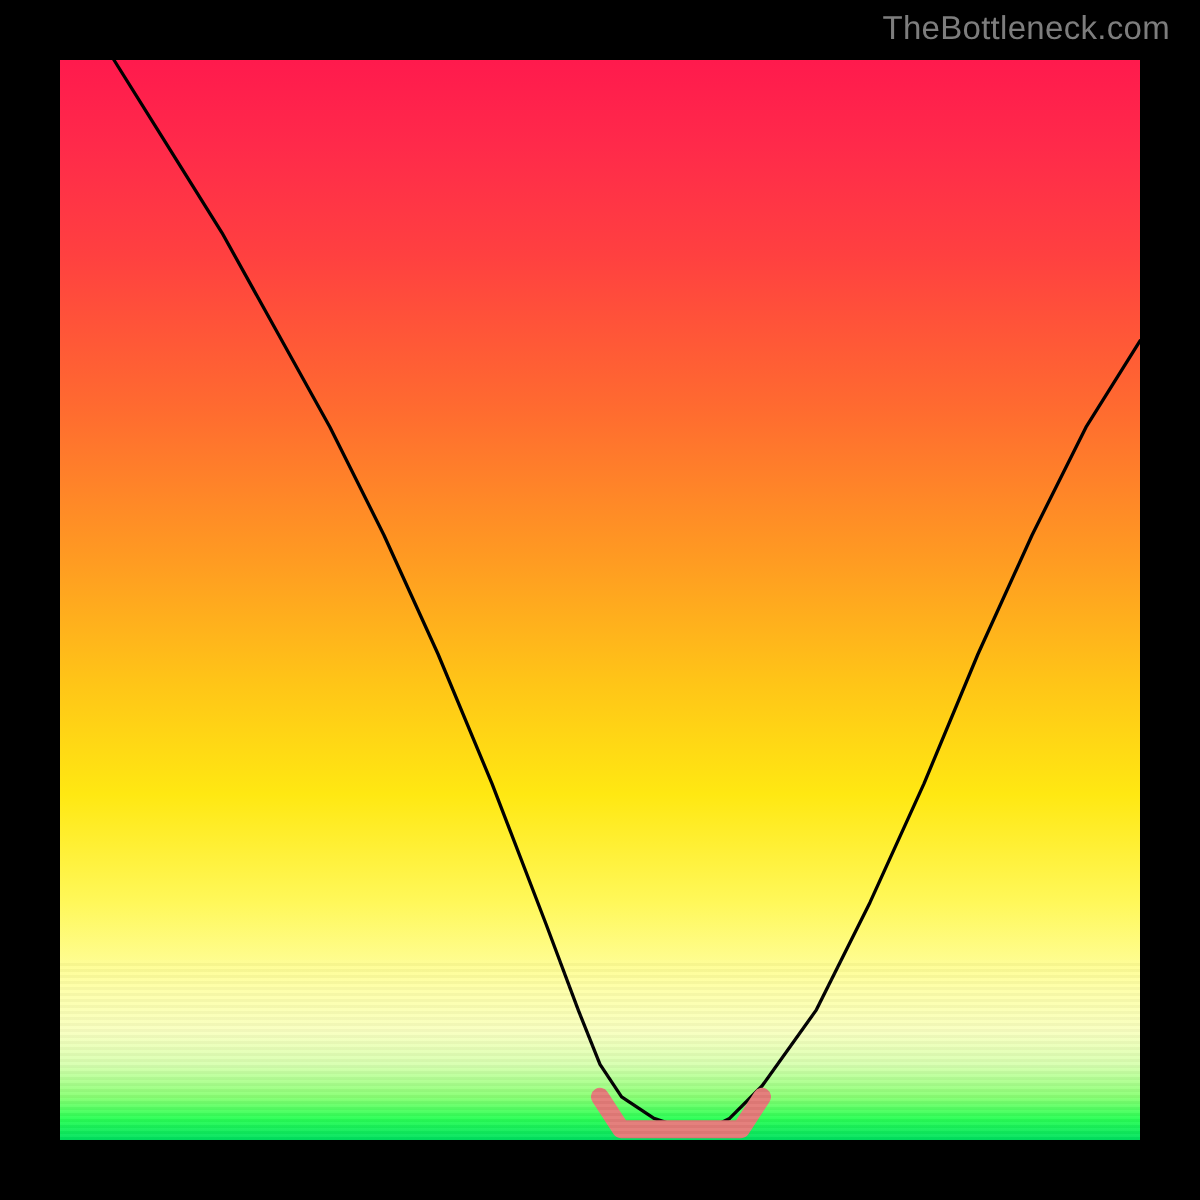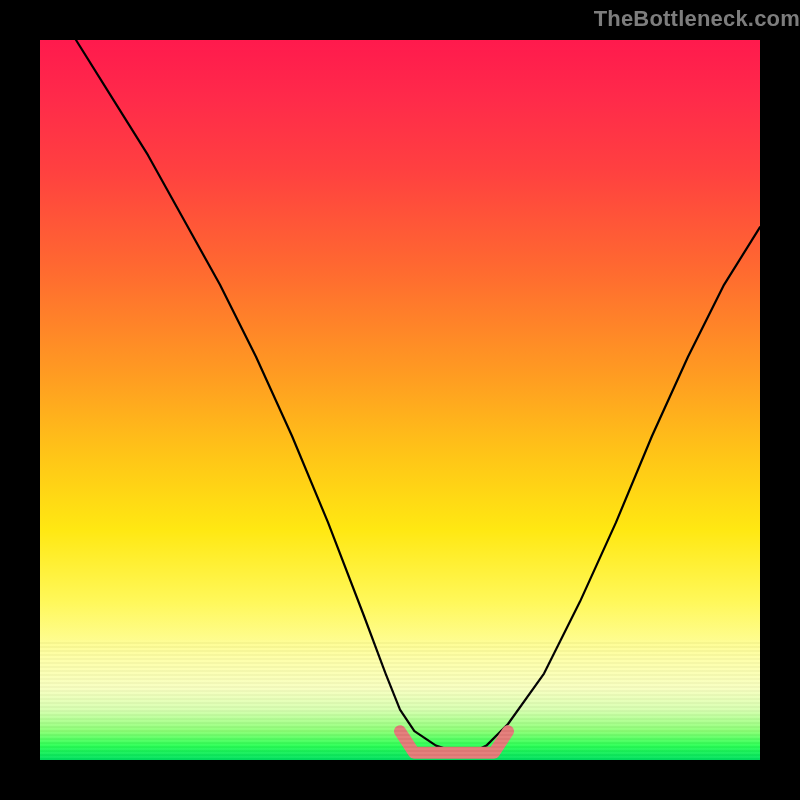--- a/index.html
+++ b/index.html
@@ -55,24 +55,24 @@
       rgba(255,255,255,0.04) 0px,
       rgba(255,255,255,0.04) 2px,
       rgba(0,0,0,0.03) 2px,
       rgba(0,0,0,0.03) 4px
     );
     pointer-events: none;
   }
   .watermark {
     position: absolute;
     top: 6px;
-    right: 0;
+    right: 20px;
     color: #7d7d7d;
     font-size: 22px;
-    font-weight: 700;
+    font-weight: 400;
     letter-spacing: 0.2px;
     user-select: none;
   }
   svg.curve {
     position: absolute;
     left: 0;
     top: 0;
     width: 720px;
     height: 720px;
     overflow: visible;

